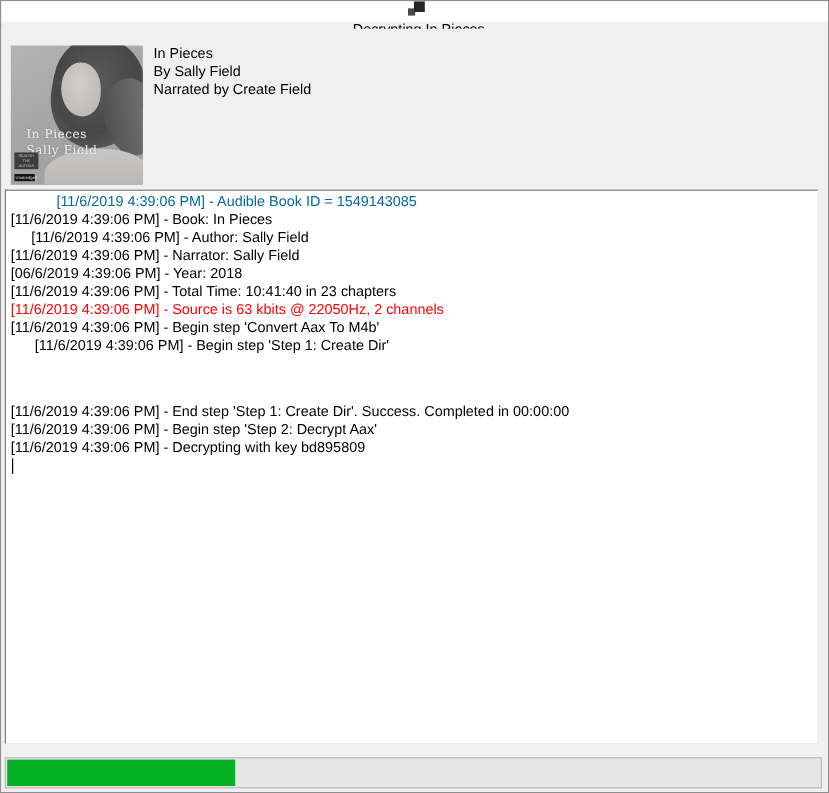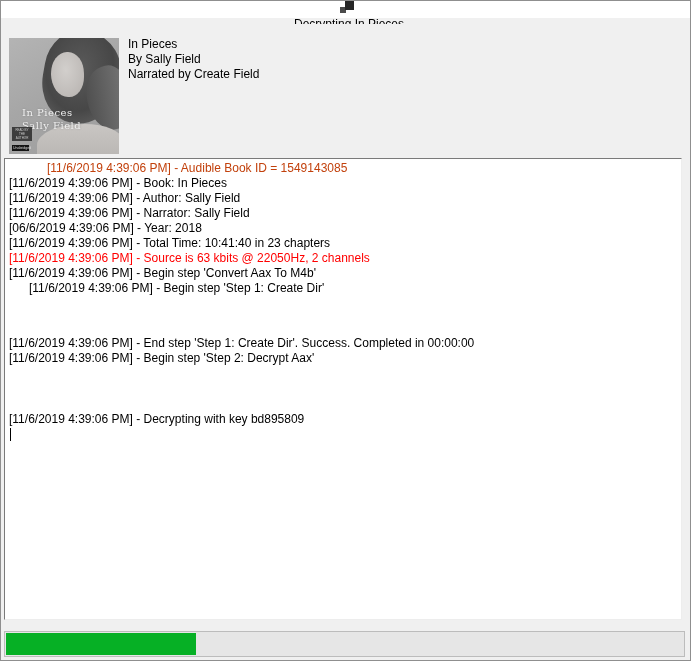--- a/index.html
+++ b/index.html
@@ -135,32 +135,32 @@
     </div>
 
     <div class="book-info">
       <div>In Pieces</div>
       <div>By Sally Field</div>
       <div>Narrated by Create Field</div>
     </div>
 
     <div class="log">
       <div>
-          <div class="log-line" style="color: #c2410c; padding-left: 38px;">[11/6/2019 4:39:06 PM] - Audible Book ID = 1549143085</div>
+          <div class="log-line" style="color: #0369a1; padding-left: 38px;">[11/6/2019 4:39:06 PM] - Audible Book ID = 1549143085</div>
           <div class="log-line" style="color: rgb(0, 0, 0);">[11/6/2019 4:39:06 PM] - Book: In Pieces</div>
-          <div class="log-line" style="color: rgb(0, 0, 0);">[11/6/2019 4:39:06 PM] - Author: Sally Field</div>
+          <div class="log-line" style="color: rgb(0, 0, 0); margin-left: 17px;">[11/6/2019 4:39:06 PM] - Author: Sally Field</div>
           <div class="log-line" style="color: rgb(0, 0, 0);">[11/6/2019 4:39:06 PM] - Narrator: Sally Field</div>
           <div class="log-line" style="color: rgb(0, 0, 0);">[06/6/2019 4:39:06 PM] - Year: 2018</div>
           <div class="log-line" style="color: rgb(0, 0, 0);">[11/6/2019 4:39:06 PM] - Total Time: 10:41:40 in 23 chapters</div>
           <div class="log-line" style="color: rgb(255, 0, 0);">[11/6/2019 4:39:06 PM] - Source is 63 kbits @ 22050Hz, 2 channels</div>
           <div class="log-line" style="color: rgb(0, 0, 0);">[11/6/2019 4:39:06 PM] - Begin step 'Convert Aax To M4b'</div>
           <div class="log-line" style="color: rgb(0, 0, 0); padding-left: 20px;">[11/6/2019 4:39:06 PM] - Begin step 'Step 1: Create Dir'</div>
           <div class="log-line" style="color: rgb(0, 0, 0); margin-top: 40px;">[11/6/2019 4:39:06 PM] - End step 'Step 1: Create Dir'. Success. Completed in 00:00:00</div>
           <div class="log-line" style="color: rgb(0, 0, 0);">[11/6/2019 4:39:06 PM] - Begin step 'Step 2: Decrypt Aax'</div>
-          <div class="log-line" style="color: rgb(0, 0, 0); margin-top: 46px;">[11/6/2019 4:39:06 PM] - Decrypting with key bd895809</div>
+          <div class="log-line" style="color: rgb(0, 0, 0);">[11/6/2019 4:39:06 PM] - Decrypting with key bd895809</div>
         </div>
       <div class="caret"></div>
     </div>
 
     <div class="progress-track" style="background: rgb(230, 230, 230);">
       <div class="progress-fill" style="width: 28%; background: rgb(6, 176, 37);"></div>
     </div>
 
   </div>
 </div>

